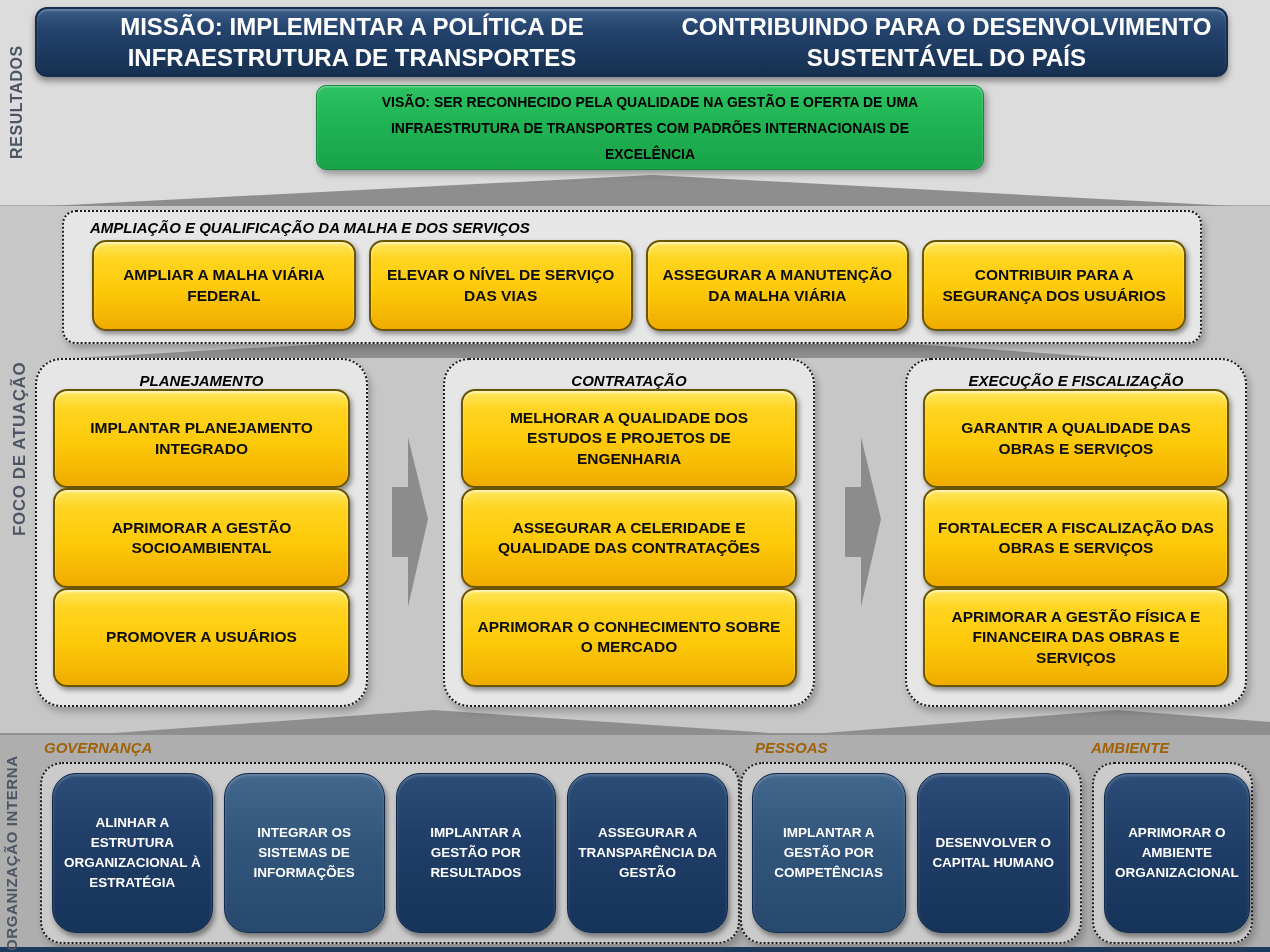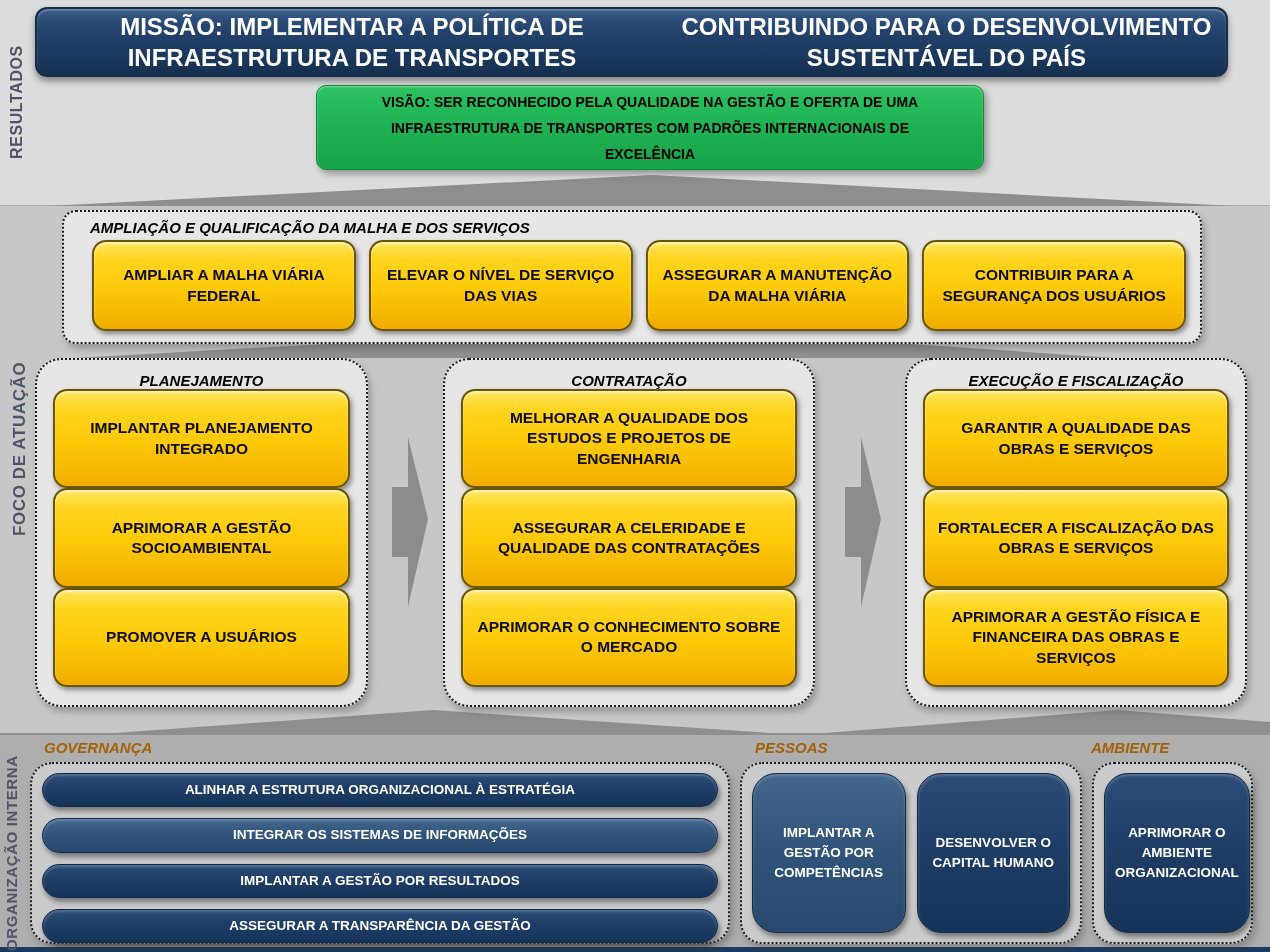--- a/index.html
+++ b/index.html
@@ -72,21 +72,21 @@
   
   .flow-arrow{position:absolute;top:437px;width:36px;height:170px;}
   .arrow-1{left:392px;}
   .arrow-2{left:845px;}
   
   .group-title{position:absolute;top:739px;font-style:italic;font-weight:bold;font-size:15px;color:#a16207;}
   .gov-title{left:44px;}
   .pes-title{left:755px;}
   .amb-title{left:1091px;}
   .bot-panel{top:762px;height:182px;border-radius:22px;background:#cbcbcb;display:flex;gap:11px;padding:9px 10px;}
-  .gov{left:30px;width:700px;flex-direction:column;}
+  .gov{left:40px;width:700px;}
   .pes{left:740px;width:342px;}
   .amb{left:1092px;width:161px;}
   .nbox{
     flex:1;border-radius:24px;box-sizing:border-box;
     background:linear-gradient(180deg,#2c4d78 0%,#1f3d66 45%,#16335a 100%);
     border:1px solid #11294a;
     box-shadow:2px 4px 5px rgba(40,40,40,.5), inset 0 2px 3px rgba(255,255,255,.22);
     color:#fff;font-weight:bold;font-size:13.5px;line-height:1.5;text-align:center;
     display:flex;align-items:center;justify-content:center;padding:6px 10px;
   }

